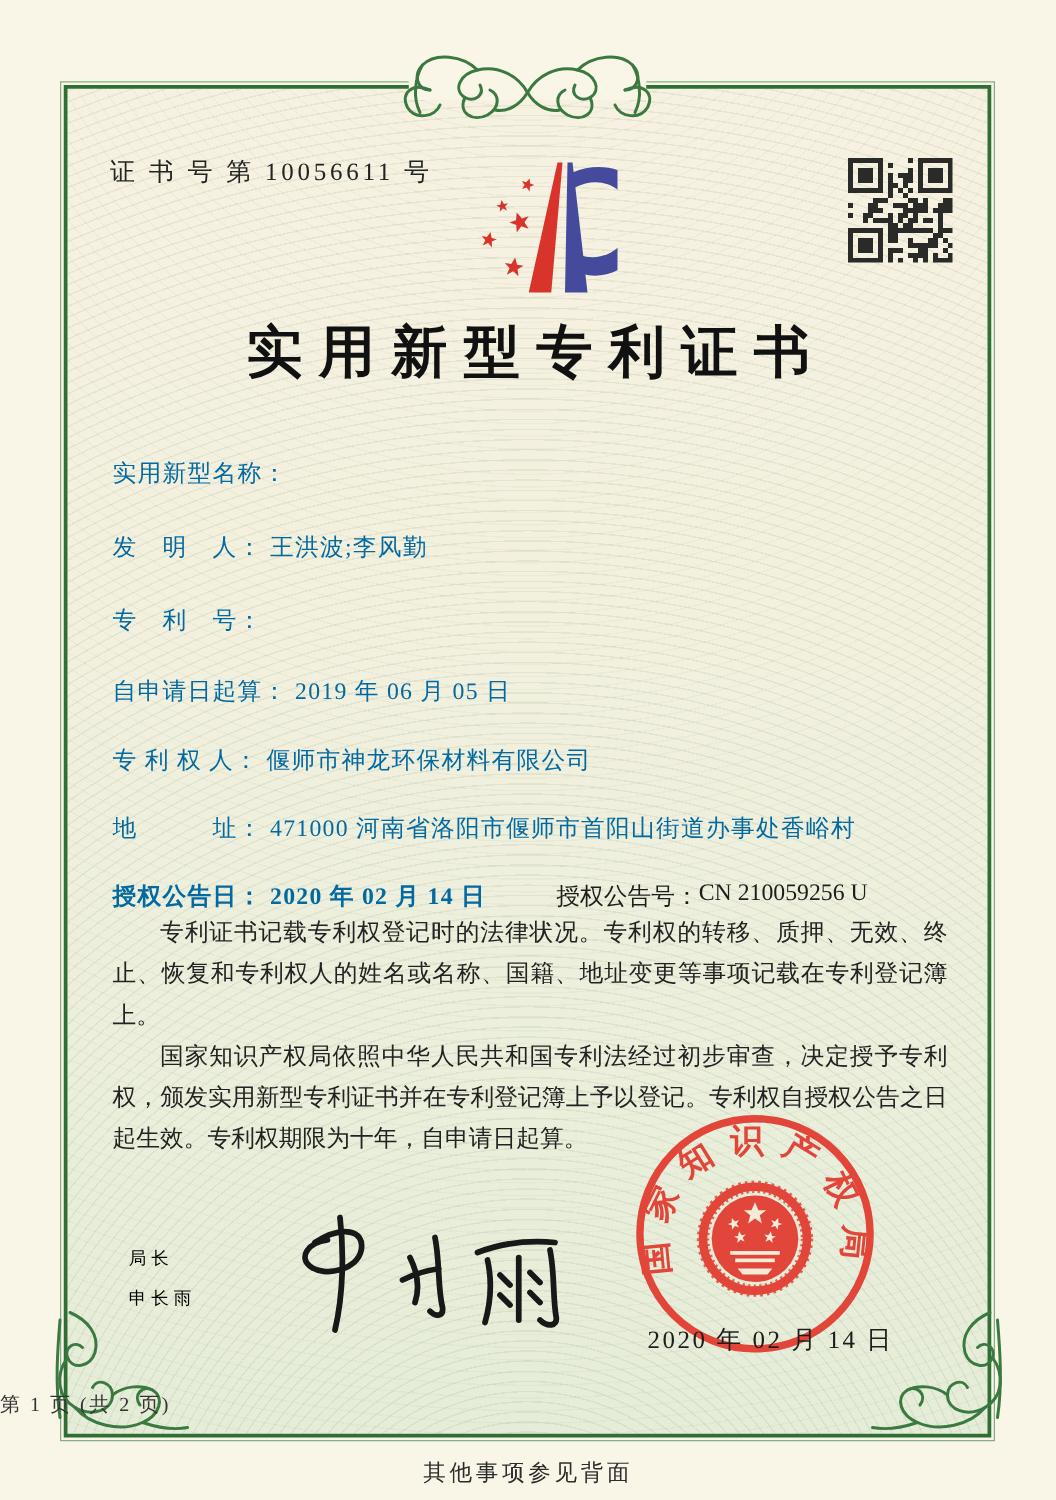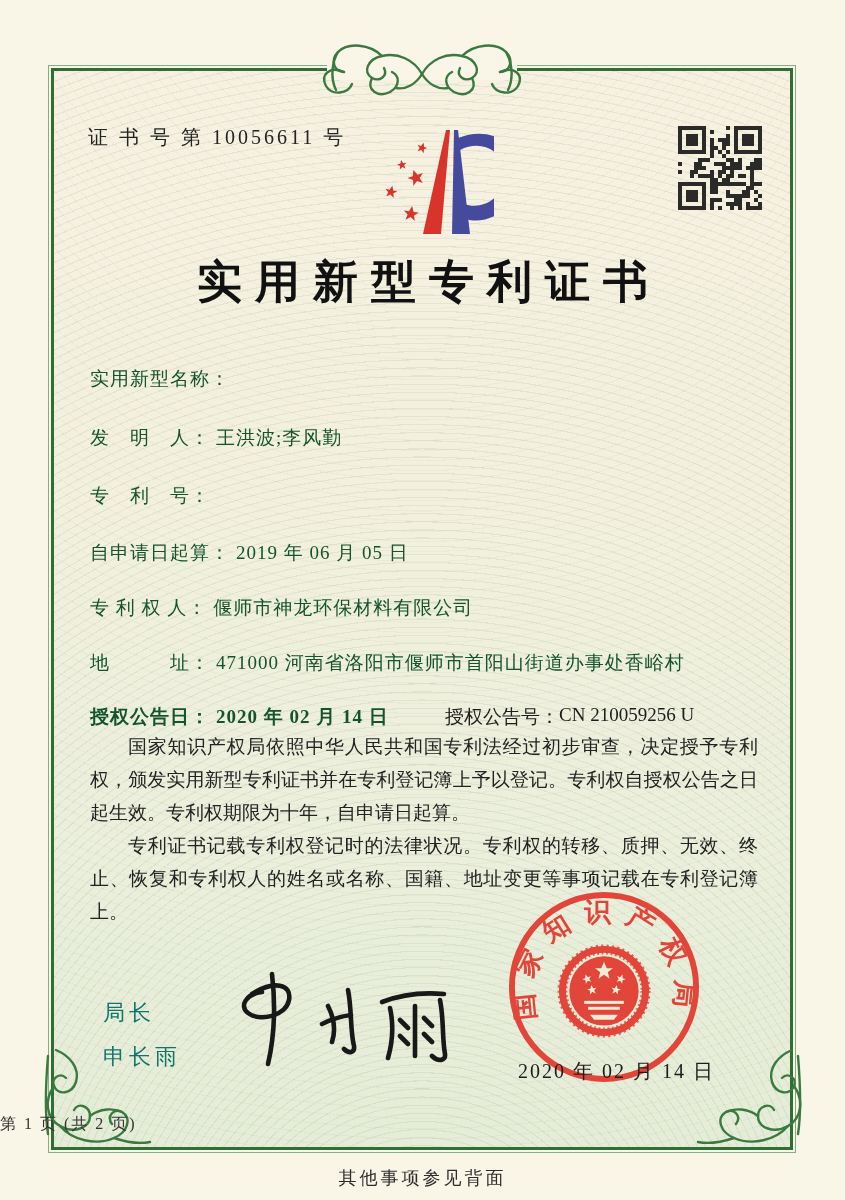--- a/index.html
+++ b/index.html
@@ -44,37 +44,37 @@
     font-size:20px; letter-spacing:3px; color:#232323;
   }
   .logo { position:absolute; left:352px; top:122px; width:142px; height:118px; z-index:6; }
   .qr { position:absolute; left:678px; top:126px; width:84px; height:84px; z-index:6; }
   .title {
     position:absolute; left:0; top:252px; width:100%; z-index:6;
     text-align:center; font-size:45px; font-weight:bold;
     letter-spacing:13px; text-indent:13px; color:#111;
   }
   .fields { position:absolute; left:90px; top:360px; width:670px; z-index:6; }
-  .frow { position:absolute; left:0; display:flex; font-size:19px; color:#14532d; white-space:nowrap; }
+  .frow { position:absolute; left:0; display:flex; font-size:19px; color:#0369a1; white-space:nowrap; }
   .frow .lab { letter-spacing:1px; }
   .frow .val { margin-left:6px; letter-spacing:1px; }
   .r-name   { top:6px; }
   .r-inv    { top:65px; }
   .r-pno    { top:123px; }
   .r-fdate  { top:180px; }
   .r-holder { top:235px; }
   .r-addr   { top:290px; }
   .r-grant  { top:344px;font-weight:bold; }
   .r-grantno{ position:absolute; left:355px; top:344px; display:flex; font-size:19px; white-space:nowrap; }
   .paras {
     position:absolute; left:90px; top:730px; width:668px; z-index:6;
     font-size:19px; line-height:33px; text-align:justify; color:#222;
   }
   .paras p { text-indent:2em; }
-  .signoff { position:absolute; left:103px; top:998px; z-index:7; font-size:22px; color:#0f766e; }
+  .signoff { position:absolute; left:103px; top:998px; z-index:7; font-size:14px; color:#000000; }
   .signoff div { margin-bottom:14px; letter-spacing:4px; }
   .signature { position:absolute; left:222px; top:968px; width:250px; height:105px; z-index:7; }
   .seal { position:absolute; left:505px; top:888px; width:198px; height:198px; z-index:6; opacity:.93; }
   .seal-date {
     position:absolute; left:518px; top:1058px; z-index:7;
     font-size:20px; letter-spacing:2px; color:#1c1c1c;
   }
   .page-number {
     position:absolute; left:0; top:1114px; width:100%; z-index:6;
     text-align:left; font-size:16px; letter-spacing:2px; color:#333;
@@ -407,22 +407,22 @@
     <span class="lab">授权公告日：</span>
     <span class="val">2020 年 02 月 14 日</span>
   </div>
   <div class="r-grantno">
     <span class="lab">授权公告号：</span>
     <span class="val">CN 210059256 U</span>
   </div>
 </div>
 
 <div class="paras">
+  <p>专利证书记载专利权登记时的法律状况。专利权的转移、质押、无效、终止、恢复和专利权人的姓名或名称、国籍、地址变更等事项记载在专利登记簿上。</p>
   <p>国家知识产权局依照中华人民共和国专利法经过初步审查，决定授予专利权，颁发实用新型专利证书并在专利登记簿上予以登记。专利权自授权公告之日起生效。专利权期限为十年，自申请日起算。</p>
-  <p>专利证书记载专利权登记时的法律状况。专利权的转移、质押、无效、终止、恢复和专利权人的姓名或名称、国籍、地址变更等事项记载在专利登记簿上。</p>
 </div>
 
 <div class="signoff">
   <div>局长</div>
   <div>申长雨</div>
 </div>
 
 <svg class="signature" viewBox="0 0 250 105">
   <g fill="none" stroke="#181818" stroke-width="4.6" stroke-linecap="round" stroke-linejoin="round">
     <path d="M30,26 C52,12 70,16 67,32 C64,48 38,54 26,45 C17,38 24,26 40,24"></path>

